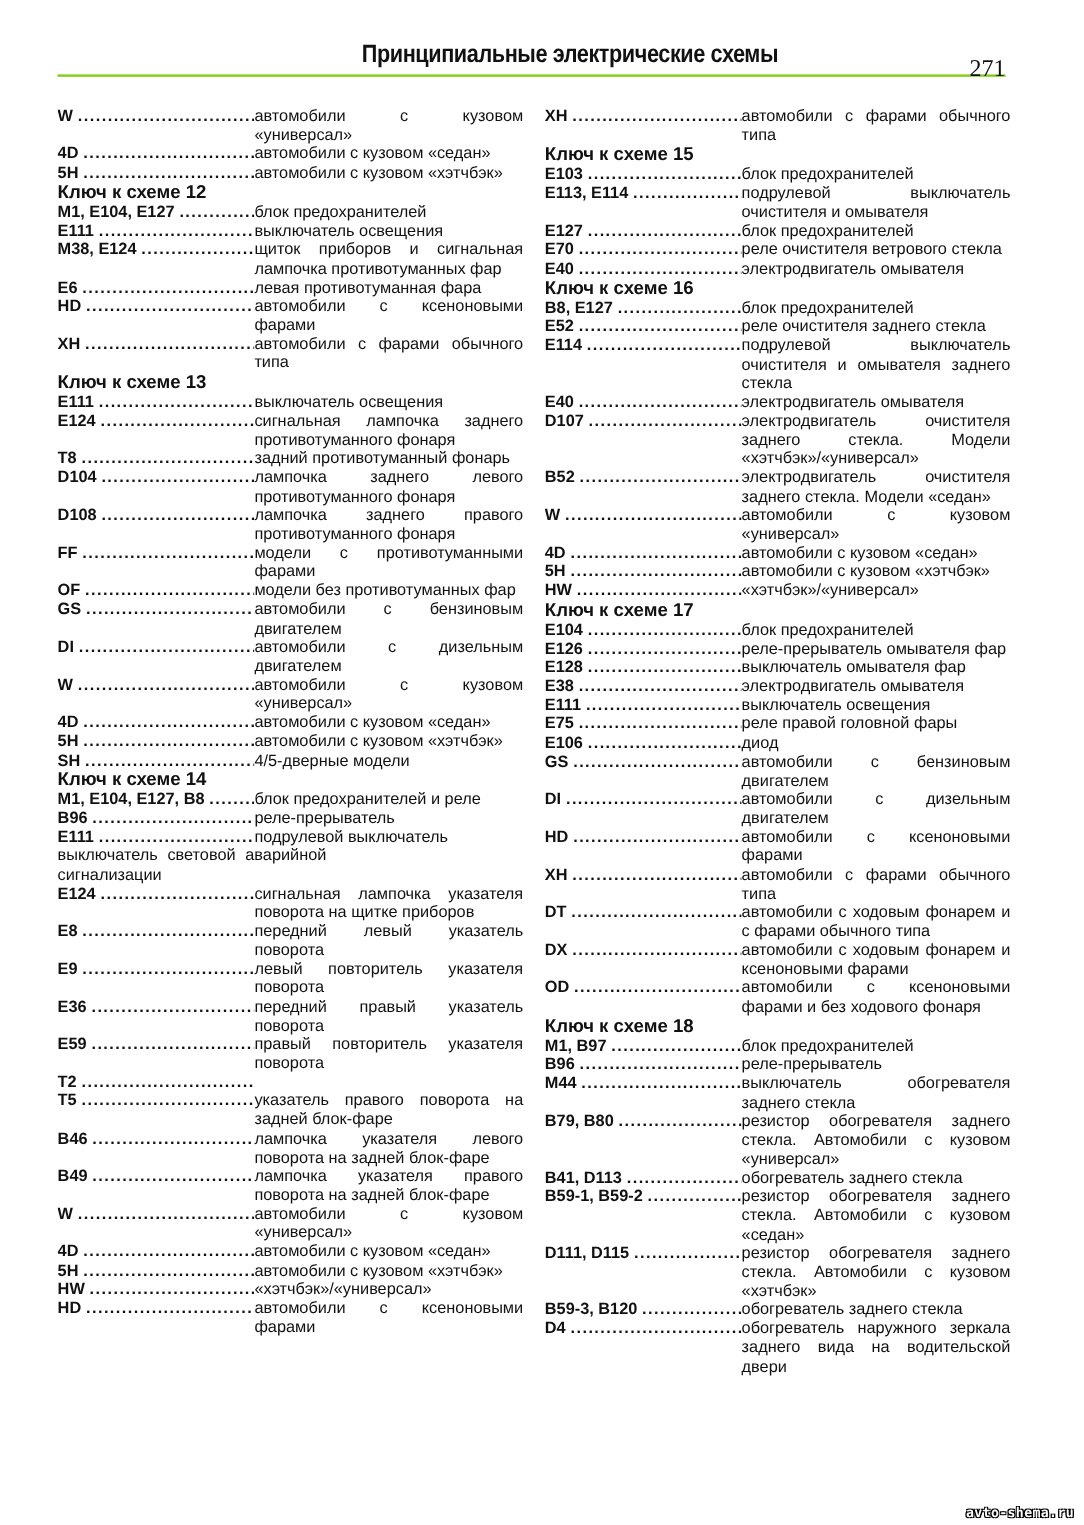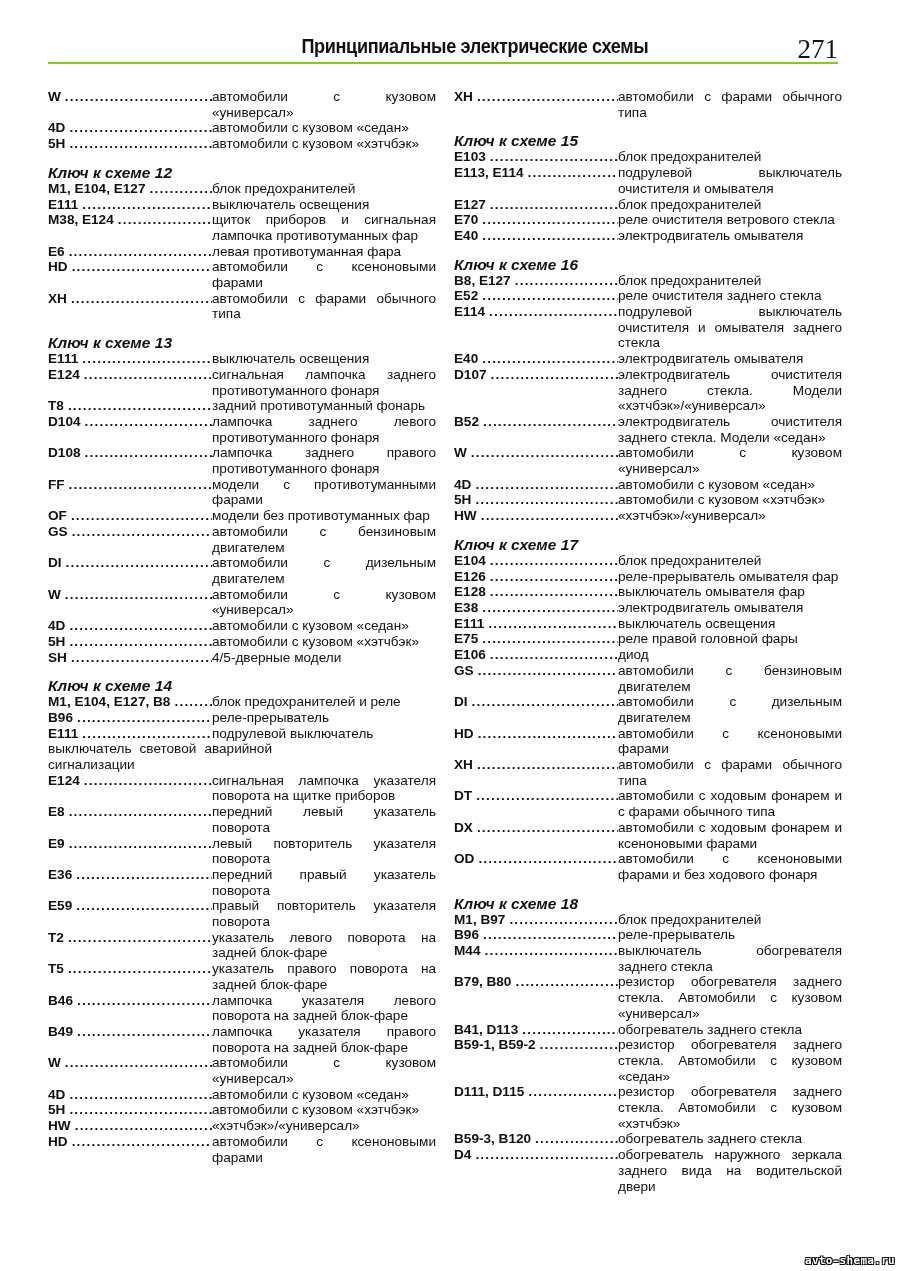--- a/index.html
+++ b/index.html
@@ -1,23 +1,23 @@
 <!DOCTYPE html>
 <html><head>
 <meta charset="utf-8">
 <style>
   html, body { margin: 0; padding: 0; background: #ffffff; }
   body { width: 903px; height: 1271px; position: relative; overflow: hidden; color: #111; }
   .header { position: absolute; left: 48px; top: 30px; width: 790px; height: 32px; border-bottom: 2px solid #84cc16; }
   .header-title { position: absolute; right: 190px; top: 4px; font-family: "Liberation Sans", sans-serif; font-weight: bold; font-size: 21px; letter-spacing: -0.4px; transform: scaleX(0.86); transform-origin: right center; white-space: nowrap; }
-  .page-number { position: absolute; right: 0; top: 4px; font-family: "Liberation Serif", serif; font-size: 27px; }
+  .page-number { position: absolute; right: 0; top: 16px; font-family: "Liberation Serif", serif; font-size: 20px; }
   .col { position: absolute; top: 89px; width: 392px; font-family: "Liberation Sans", sans-serif; font-size: 13.6px; line-height: 15.7px; }
   .col-left { left: 48px; }
   .col-right { left: 454px; }
-  .section-title { font-weight: bold; font-style: italic; font-size: 15.5px; line-height: 16px; margin-top: 13px; }
+  .section-title { font-weight: bold; font-size: 15.5px; line-height: 16px; margin-top: 1px; }
   .entry { display: flex; }
   .code { width: 164px; flex: none; display: flex; overflow: hidden; white-space: nowrap; }
   .code-text { font-weight: bold; flex: none; }
   .leader { flex: 1; overflow: hidden; white-space: nowrap; letter-spacing: 1.2px; margin-left: 4px; }
   .leader::after { content: "........................................................................................"; font-weight: bold; }
   .desc { width: 224px; text-align: justify; }
   .watermark { position: absolute; right: 8px; bottom: 4px; font-family: "DejaVu Sans Mono", monospace; font-size: 11px; font-weight: bold; color: #fff; text-shadow: -1px -1px 0 #000, 1px -1px 0 #000, -1px 1px 0 #000, 1px 1px 0 #000; letter-spacing: 0.3px; margin-top: 24px; }
 </style>
 </head>
 <body>
@@ -242,21 +242,20 @@
         <span class="code-text">E59</span>
         <span class="leader"></span>
       </div>
       <div class="desc">правый повторитель указателя поворота</div>
     </div>
     <div class="entry">
       <div class="code">
         <span class="code-text">T2</span>
         <span class="leader"></span>
       </div>
-      <div class="desc">указатель левого поворота на задней блок-фаре</div>
     </div>
     <div class="entry">
       <div class="code">
         <span class="code-text">T5</span>
         <span class="leader"></span>
       </div>
       <div class="desc">указатель правого поворота на задней блок-фаре</div>
     </div>
     <div class="entry">
       <div class="code">

